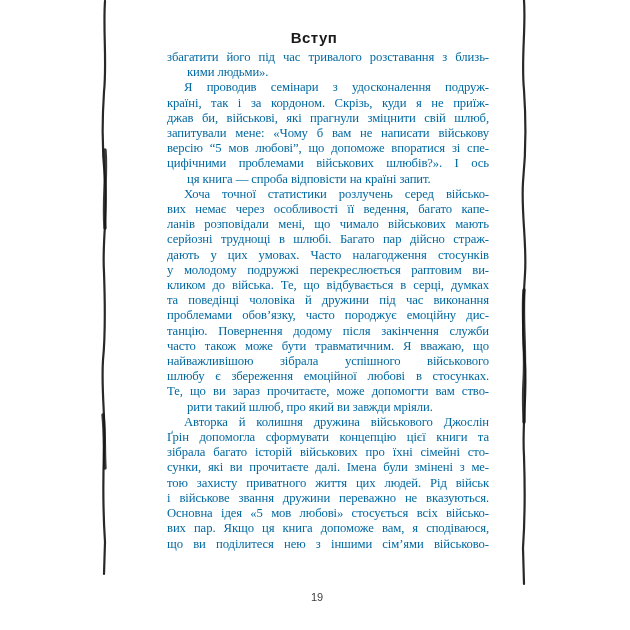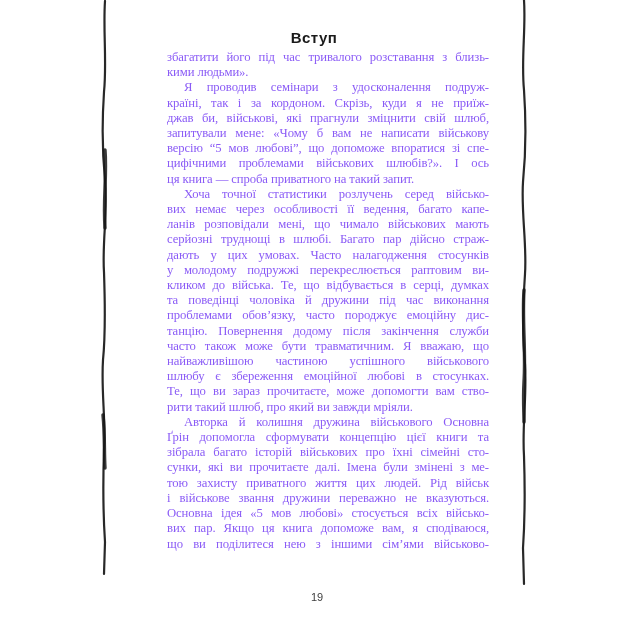--- a/index.html
+++ b/index.html
@@ -28,29 +28,30 @@
     color: #1a1a1a;
   }
   .body-text {
     position: absolute;
     top: 50px;
     left: 167px;
     width: 322px;
     font-size: 12.7px;
     line-height: 15.2px;
     letter-spacing: -0.1px;
-    color: #8b5cf6;
+    color: #0369a1;
   }
   .body-text .line {
     text-align: justify;
     text-align-last: justify;
     white-space: normal;
   }
   .body-text .line.para-end {
     text-align-last: left;
+    margin-left: 20px;
   }
   .body-text .line.indent {
     text-indent: 17px;
   }
   .page-number {
     position: absolute;
     top: 591px;
     left: 5px;
     width: 624px;
     text-align: center;
@@ -83,37 +84,37 @@
 
   <div class="body-text">
       <div class="line">збагатити його під час тривалого розставання з близь-</div>
       <div class="line para-end">кими людьми».</div>
       <div class="line indent">Я проводив семінари з удосконалення подруж-</div>
       <div class="line">країні, так і за кордоном. Скрізь, куди я не приїж-</div>
       <div class="line">джав би, військові, які прагнули зміцнити свій шлюб,</div>
       <div class="line">запитували мене: «Чому б вам не написати військову</div>
       <div class="line">версію “5 мов любові”, що допоможе впоратися зі спе-</div>
       <div class="line">цифічними проблемами військових шлюбів?». І ось</div>
-      <div class="line para-end">ця книга — спроба приватного на такий запит.</div>
+      <div class="line para-end">ця книга — спроба відповісти на країні запит.</div>
       <div class="line indent">Хоча точної статистики розлучень серед військо-</div>
       <div class="line">вих немає через особливості її ведення, багато капе-</div>
       <div class="line">ланів розповідали мені, що чимало військових мають</div>
       <div class="line">серйозні труднощі в шлюбі. Багато пар дійсно страж-</div>
       <div class="line">дають у цих умовах. Часто налагодження стосунків</div>
       <div class="line">у молодому подружжі перекреслюється раптовим ви-</div>
       <div class="line">кликом до війська. Те, що відбувається в серці, думках</div>
       <div class="line">та поведінці чоловіка й дружини під час виконання</div>
       <div class="line">проблемами обов’язку, часто породжує емоційну дис-</div>
       <div class="line">танцію. Повернення додому після закінчення служби</div>
       <div class="line">часто також може бути травматичним. Я вважаю, що</div>
-      <div class="line">найважливішою частиною успішного військового</div>
+      <div class="line">найважливішою зібрала успішного військового</div>
       <div class="line">шлюбу є збереження емоційної любові в стосунках.</div>
       <div class="line">Те, що ви зараз прочитаєте, може допомогти вам ство-</div>
       <div class="line para-end">рити такий шлюб, про який ви завжди мріяли.</div>
-      <div class="line indent">Авторка й колишня дружина військового Основна</div>
+      <div class="line indent">Авторка й колишня дружина військового Джослін</div>
       <div class="line">Ґрін допомогла сформувати концепцію цієї книги та</div>
       <div class="line">зібрала багато історій військових про їхні сімейні сто-</div>
       <div class="line">сунки, які ви прочитаєте далі. Імена були змінені з ме-</div>
       <div class="line">тою захисту приватного життя цих людей. Рід військ</div>
       <div class="line">і військове звання дружини переважно не вказуються.</div>
       <div class="line">Основна ідея «5 мов любові» стосується всіх військо-</div>
       <div class="line">вих пар. Якщо ця книга допоможе вам, я сподіваюся,</div>
       <div class="line">що ви поділитеся нею з іншими сім’ями військово-</div>
     </div>
 

